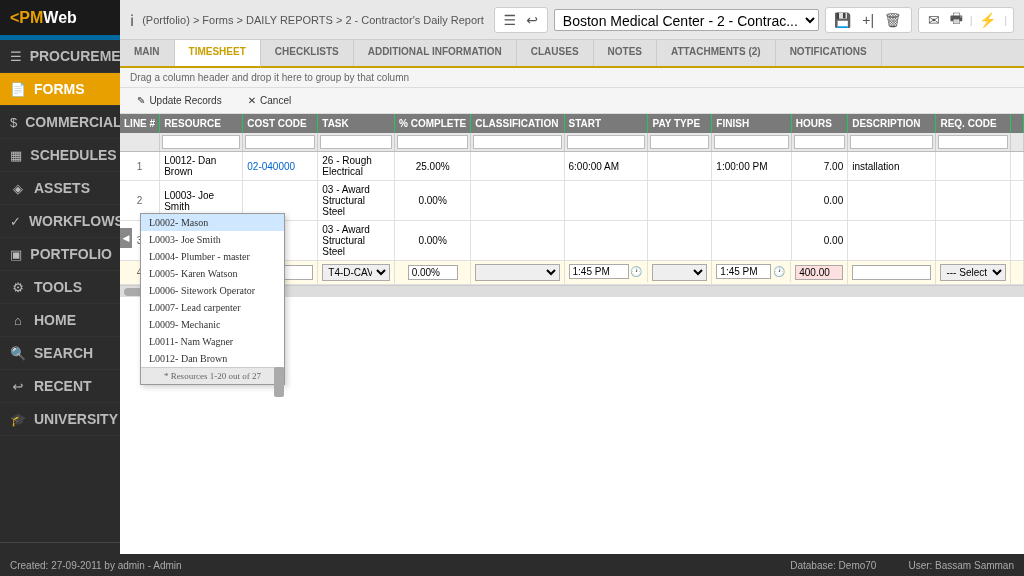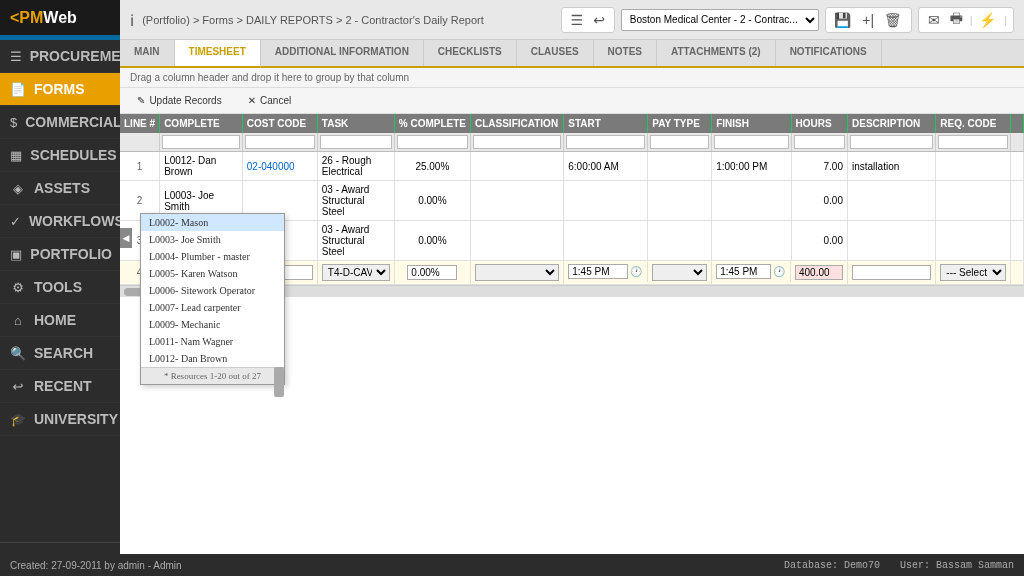--- a/index.html
+++ b/index.html
@@ -35,21 +35,21 @@
     
     #header {
       background: #e8e8e8; border-bottom: 1px solid #ccc;
       padding: 5px 10px; display: flex; align-items: center; gap: 8px;
       height: 40px;
     }
     .breadcrumb { font-size: 11px; color: #555; flex: 1; }
     .header-toolbar { display: flex; align-items: center; gap: 6px; }
     .toolbar-group { display: flex; align-items: center; gap: 4px; background: #fff; border: 1px solid #ccc; border-radius: 3px; padding: 2px 6px; height: 26px; }
     .toolbar-btn { background: none; border: none; cursor: pointer; font-size: 14px; color: #555; padding: 1px 3px; }
-    .select-field { border: 1px solid #aaa; border-radius: 2px; font-size: 10px; padding: 2px 4px; background: #fff; height: 22px; }
+    .select-field { border: 1px solid #aaa; border-radius: 2px; font-size: 14px; padding: 2px 4px; background: #fff; height: 22px; }
 
     
     #tabs {
       background: #e0e0e0; display: flex; border-bottom: 2px solid #c8a000;
       height: 28px;
     }
     .tab {
       padding: 6px 14px; font-size: 10px; cursor: pointer; color: #666;
       border-right: 1px solid #ccc; text-transform: uppercase; font-weight: bold;
     }
@@ -101,21 +101,21 @@
       background: #888; color: #fff; font-size: 9px; cursor: pointer;
       display: flex; align-items: center; justify-content: center; z-index: 5;
     }
 
     
     #statusbar {
       position: absolute; bottom: 0; left: 0; right: 0; height: 22px;
       background: #2c2c2c; color: #aaa; font-size: 10px;
       display: flex; align-items: center; padding: 9px 10px; gap: 20px;
     }
-    .status-right { margin-left: auto; display: flex; gap: 20px; font-family: Liberation Mono, monospace; }
+    .status-right { margin-left: auto; display: flex; gap: 32px; }
 
     
     .hscroll { height: 12px; background: #ddd; border-top: 1px solid #ccc; display: flex; align-items: center; }
     .hscroll-inner { margin-left: 4px; width: 60px; height: 8px; background: #aaa; border-radius: 4px; }
   </style>
 </head>
 <body>
 
 <div id="sidebar">
   <div class="logo">
@@ -203,22 +203,22 @@
         <span style="color:#ccc">|</span>
         <button class="toolbar-btn">⚡</button>
         <span style="color:#ccc">|</span>
       </div>
     </div>
   </div>
 
   <div id="tabs">
     <div class="tab">MAIN</div>
     <div class="tab active">TIMESHEET</div>
+    <div class="tab">CHECKLISTS</div>
     <div class="tab">ADDITIONAL INFORMATION</div>
-    <div class="tab">CHECKLISTS</div>
     <div class="tab">CLAUSES</div>
     <div class="tab">NOTES</div>
     <div class="tab">ATTACHMENTS (2)</div>
     <div class="tab">NOTIFICATIONS</div>
   </div>
 
   <div id="content">
     <div class="drag-hint">Drag a column header and drop it here to group by that column</div>
     <div class="action-bar">
       <button class="action-btn">
@@ -229,21 +229,21 @@
         <span>✕</span>
         <span>Cancel</span>
       </button>
     </div>
 
     <div class="table-container">
       <table>
         <thead>
           <tr>
             <th style="width:35px">LINE #</th>
-            <th style="width:110px">COMPLETE</th>
+            <th style="width:110px">RESOURCE</th>
             <th style="width:85px">COST CODE</th>
             <th style="width:115px">TASK</th>
             <th style="width:60px">% COMPLETE</th>
             <th style="width:95px">CLASSIFICATION</th>
             <th style="width:80px">START</th>
             <th style="width:75px">PAY TYPE</th>
             <th style="width:80px">FINISH</th>
             <th style="width:52px">HOURS</th>
             <th style="width:105px">DESCRIPTION</th>
             <th style="width:88px">REQ. CODE</th>

